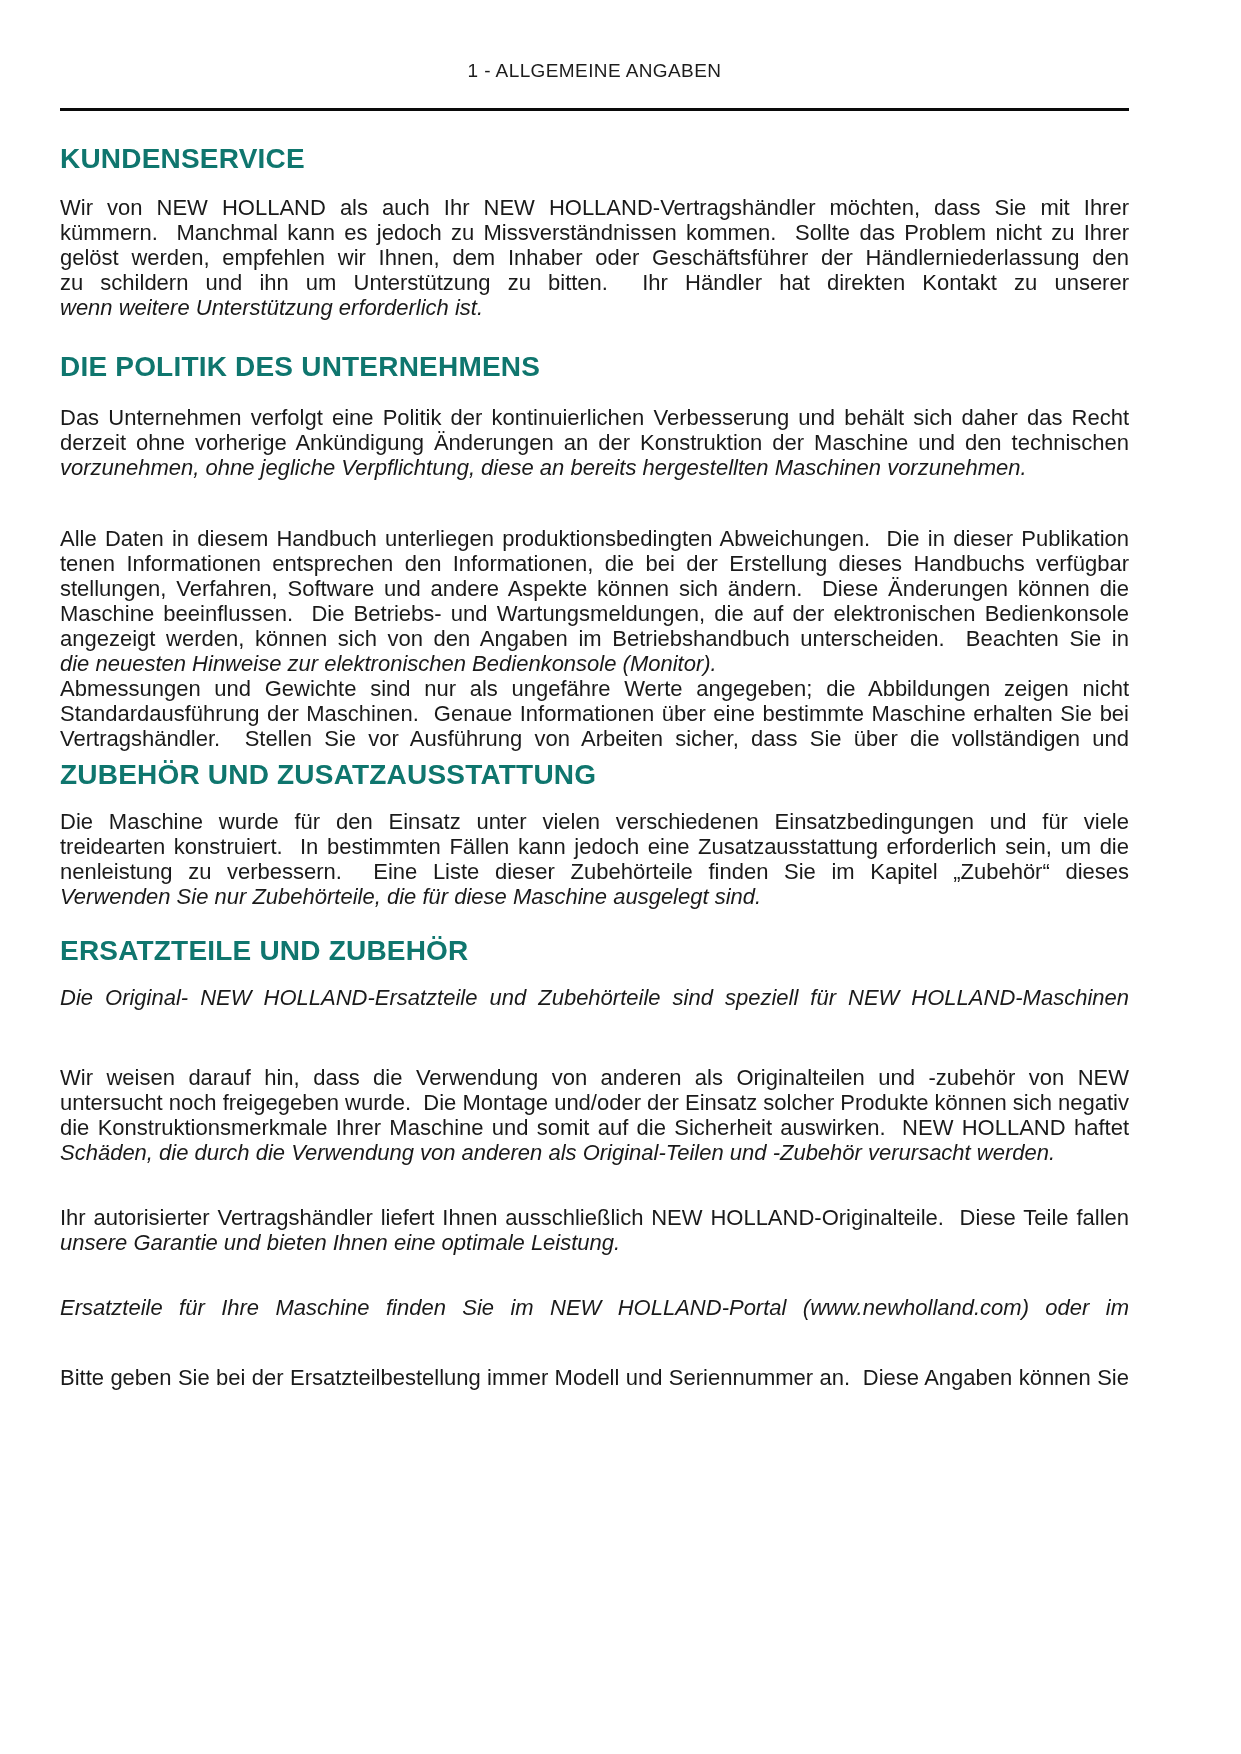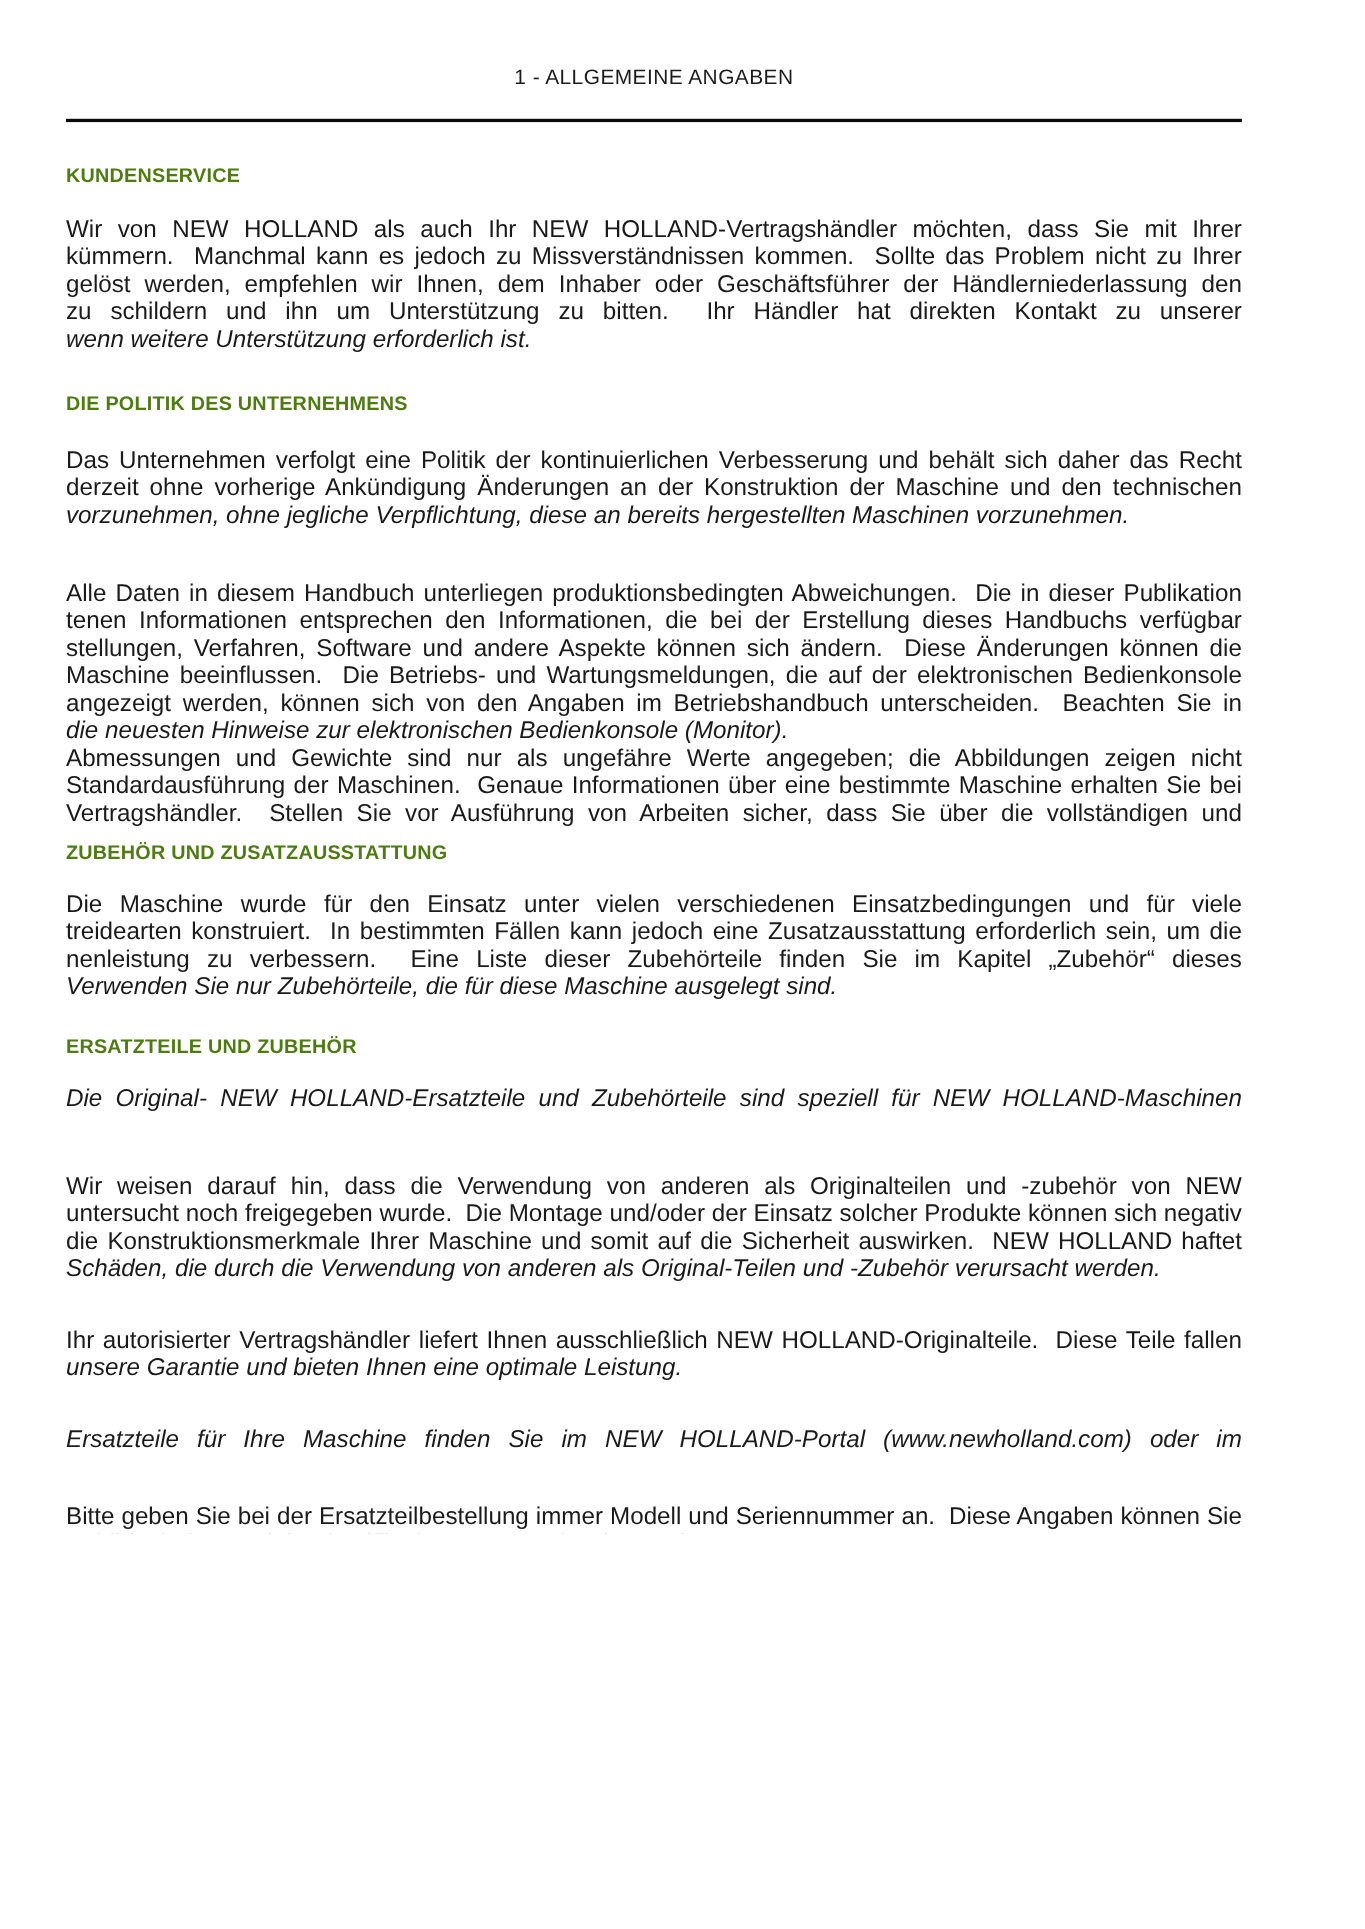--- a/index.html
+++ b/index.html
@@ -15,23 +15,23 @@
   .running-head{
     text-align:center;
     font-size:19px;line-height:26px;
     letter-spacing:0.4px;
     color:#1c1c1c;
   }
   .rule{height:3px;background:#0a0a0a;}
   .head-rule{margin-top:24px;}
   .sec-heading{
     margin:0;
-    font-size:18px;line-height:24px;
+    font-size:28px;line-height:24px;
     font-weight:bold;
-    color:#4d7c0f;
+    color:#0f766e;
     letter-spacing:0.2px;
   }
   .para{font-size:22px;line-height:25px;color:#1a1a1a;}
   .para .line{
     text-align:justify;
     text-align-last:justify;
     -moz-text-align-last:justify;
     white-space:pre-wrap;
     height:25px;overflow:hidden;
   }

